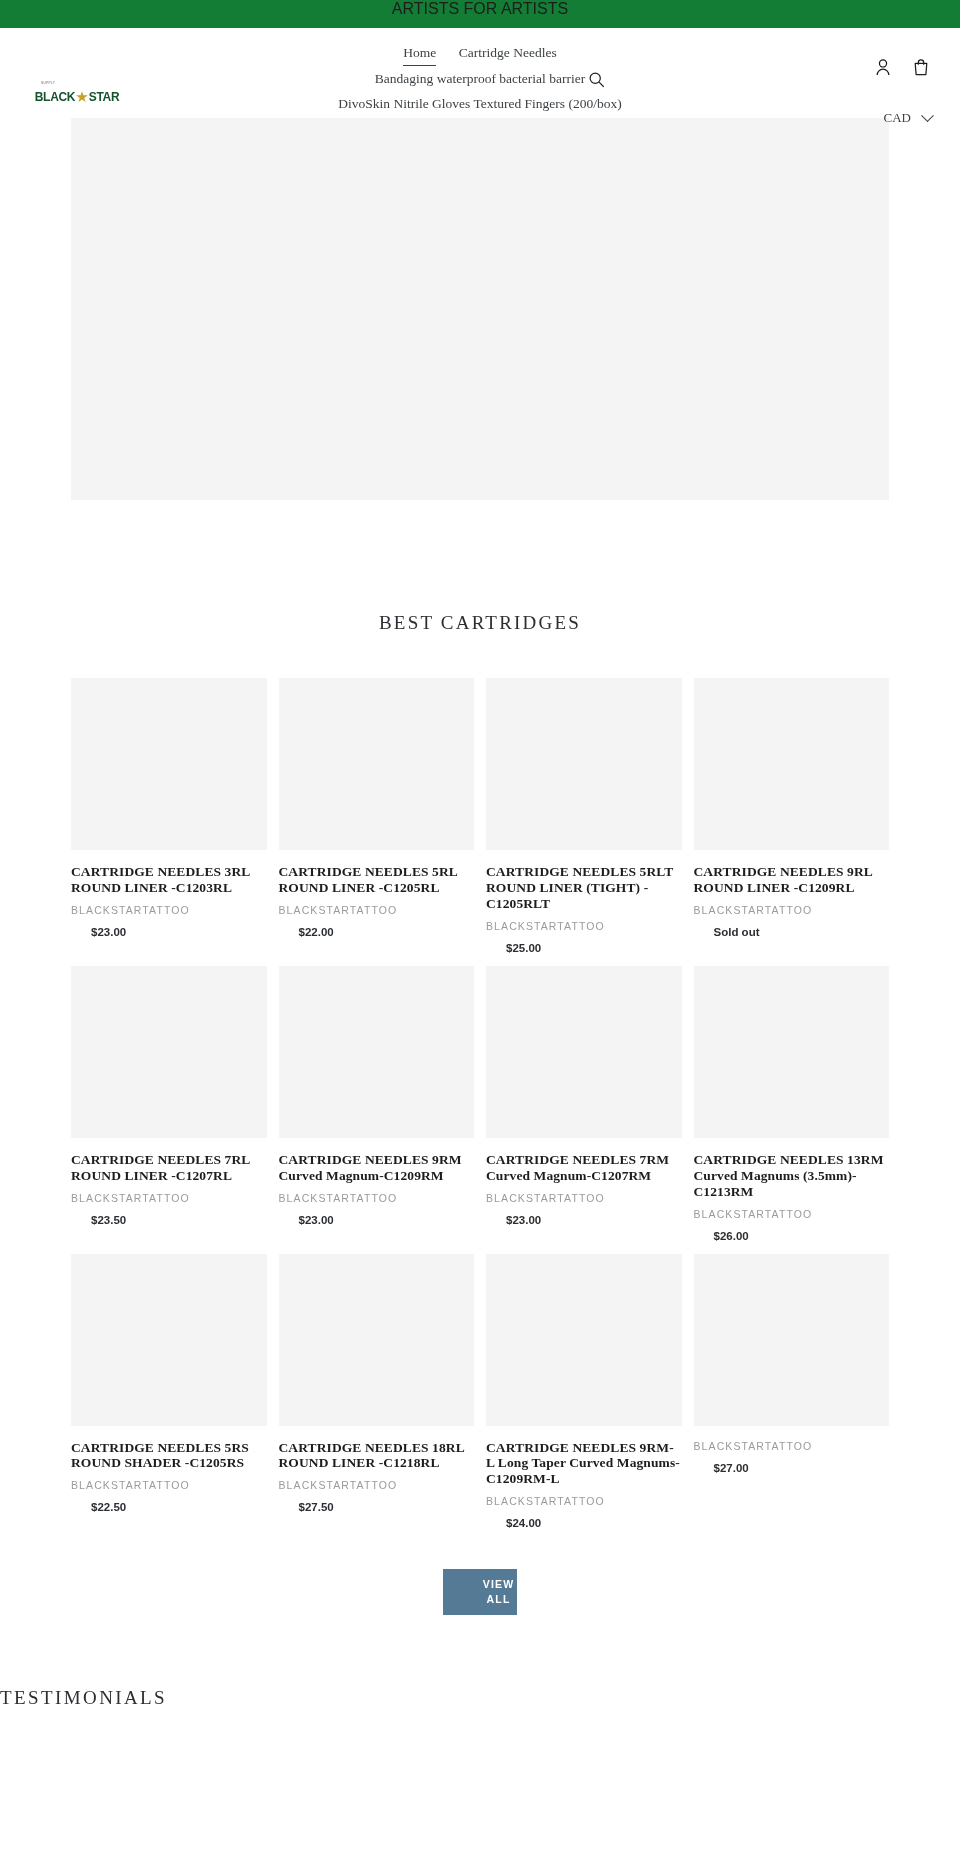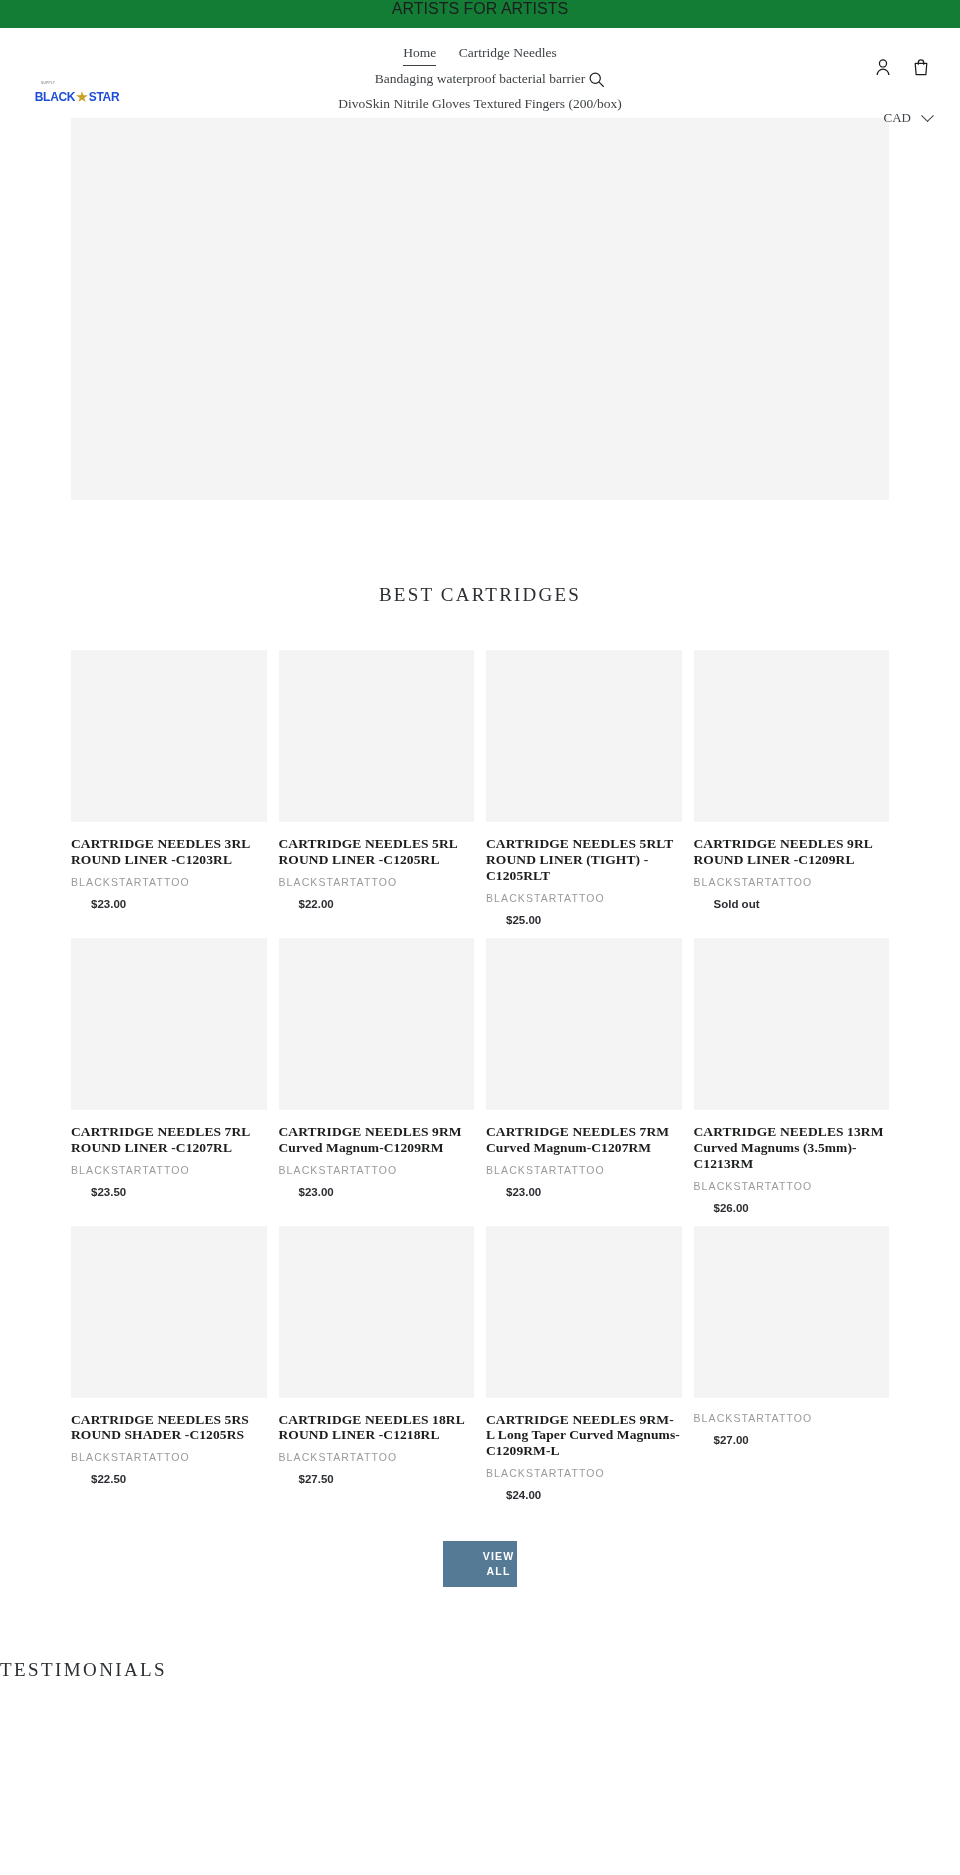--- a/index.html
+++ b/index.html
@@ -61,21 +61,21 @@
     align-items: center;
     justify-content: center;
     gap: 1px;
     padding: 1px 0;
   }
   .logo-word {
     font-family: "Liberation Sans", sans-serif;
     font-size: 12px;
     font-weight: 700;
     letter-spacing: -0.3px;
-    color: #1d4ed8;
+    color: #14532d;
     line-height: 1;
   }
   .logo-star {
     color: #c8a227;
     font-size: 15px;
     line-height: 1;
     margin: 0 -1px;
   }
   .logo-tagline {
     font-size: 3.2px;
@@ -172,21 +172,21 @@
   }
 
   
   .section-heading {
     text-align: center;
     font-family: "Liberation Serif", serif;
     font-size: 19px;
     font-weight: 400;
     letter-spacing: 2.2px;
     color: #2b2f33;
-    margin-top: 84px;
+    margin-top: 112px;
   }
 
   
   .product-grid {
     width: 818px;
     margin: 44px auto 0;
     display: grid;
     grid-template-columns: repeat(4, 1fr);
     column-gap: 22px;
     row-gap: 38px;

